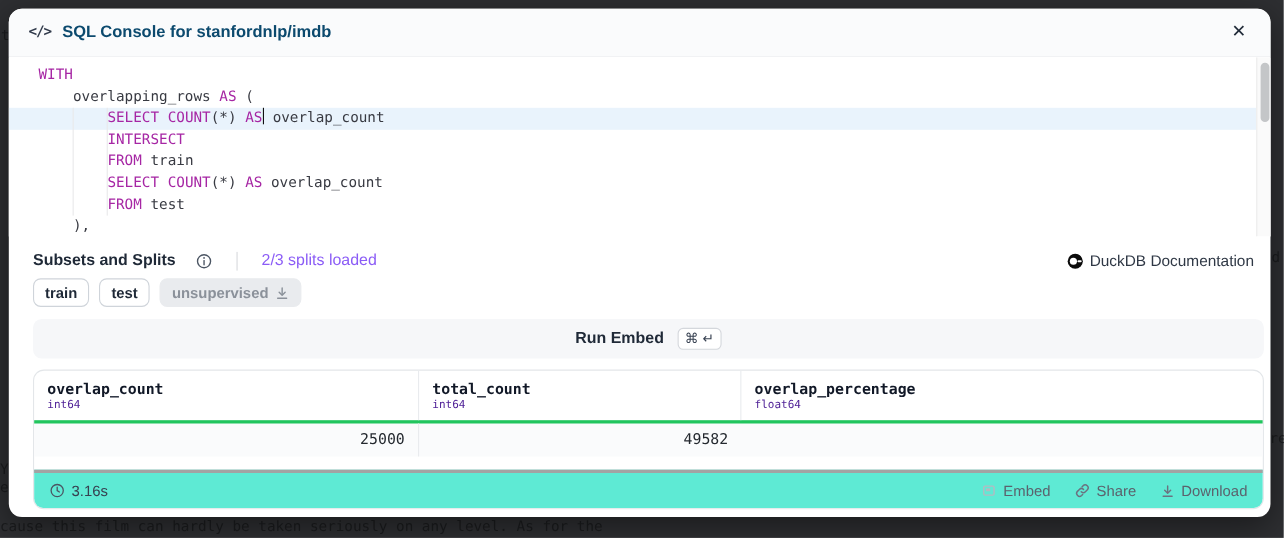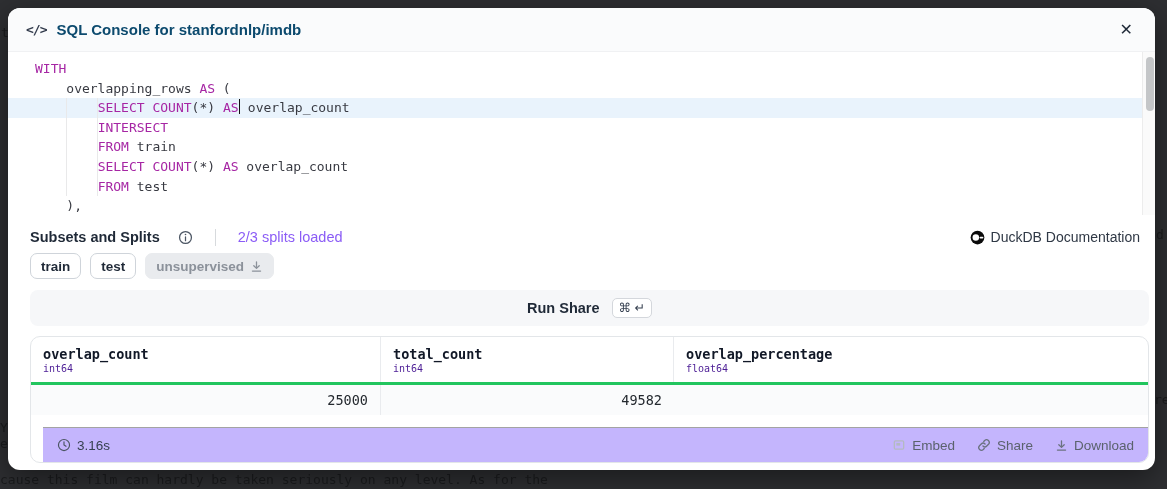--- a/index.html
+++ b/index.html
@@ -55,21 +55,21 @@
 
   
   .results { position:absolute; left:22px; top:328px; width:1119px; height:127px; border:1px solid #e3e6e9; border-radius:10px; overflow:hidden; background:#fff; }
   .thead, .trow { display:grid; grid-template-columns:350px 293px 1fr; }
   .th { padding:9px 12px 8px; border-right:1px solid #e9ebee; }
   .th:last-child, .td:last-child { border-right:none; }
   .col-name { font-family:"DejaVu Sans Mono", monospace; font-size:13.5px; font-weight:700; color:#111827; }
   .col-type { font-family:"DejaVu Sans Mono", monospace; font-size:10px; color:#4c1d95; margin-top:1px; }
   .trow { background:#fafbfc; border-top:3px solid #22c55e; }
   .td { font-family:"DejaVu Sans Mono", monospace; font-size:13.5px; color:#24292f; text-align:right; padding:7px 12px; border-right:1px solid #e9ebee; }
-  .tfoot { position:absolute; left:12px; right:0; bottom:0; height:35px; background:#c4b5fd; border-top:1px solid #a3a3a3;
+  .tfoot { position:absolute; left:0; right:0; bottom:0; height:35px; background:#5eead4; border-top:3px solid #a3a3a3;
            display:flex; align-items:center; padding:0 14px; }
   .elapsed { display:flex; align-items:center; gap:6px; font-size:13.5px; color:#374151; }
   .actions { margin-left:auto; display:flex; gap:22px; }
   .action-btn { display:flex; align-items:center; gap:6px; background:none; border:none; font-size:13.5px; color:#5b626d; cursor:pointer; font-family:Liberation Sans, sans-serif; }
   .action-btn svg { color:#6b7280; }
   .action-btn.embed svg { color:#b4bac1; }
 </style>
 </head>
 <body>
 
@@ -147,21 +147,21 @@
           <svg width="13" height="13" viewBox="0 0 24 24" fill="none" stroke="currentColor" stroke-width="2.4" stroke-linecap="round" stroke-linejoin="round">
             <path d="M12 3.5v10.5"></path>
             <path d="M7 10.5l5 5 5-5"></path>
             <path d="M4.5 20.5h15"></path>
           </svg>
         </span>
       </span>
     </div>
 
   <button class="run-bar">
-    <span class="run-label">Run Share</span>
+    <span class="run-label">Run Embed</span>
     <span class="kbd">
       <span>⌘</span> <span>↵</span>
     </span>
   </button>
 
   <div class="results">
     <div class="thead" id="thead">
         <div class="th">
           <div class="col-name">overlap_count</div>
           <div class="col-type">int64</div>

